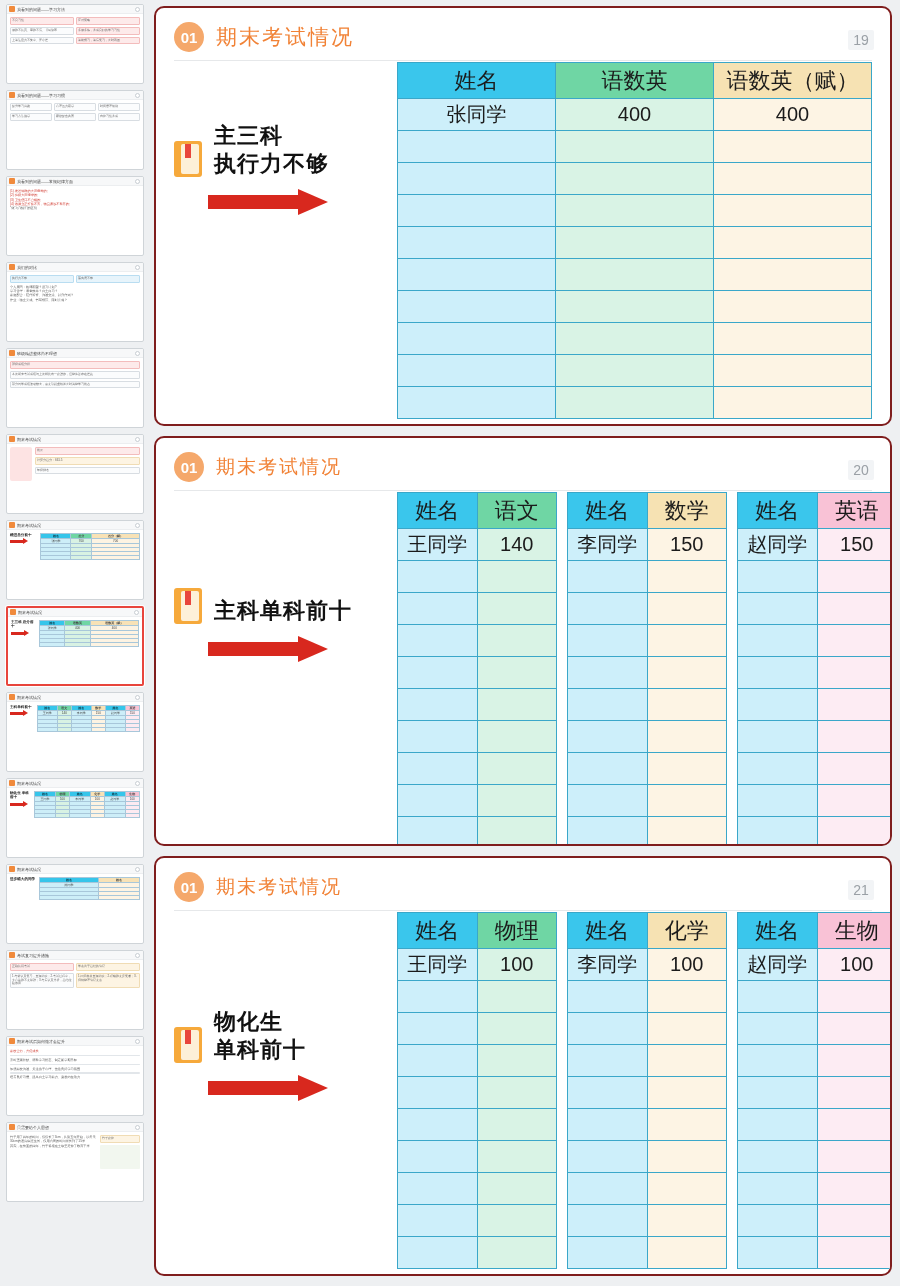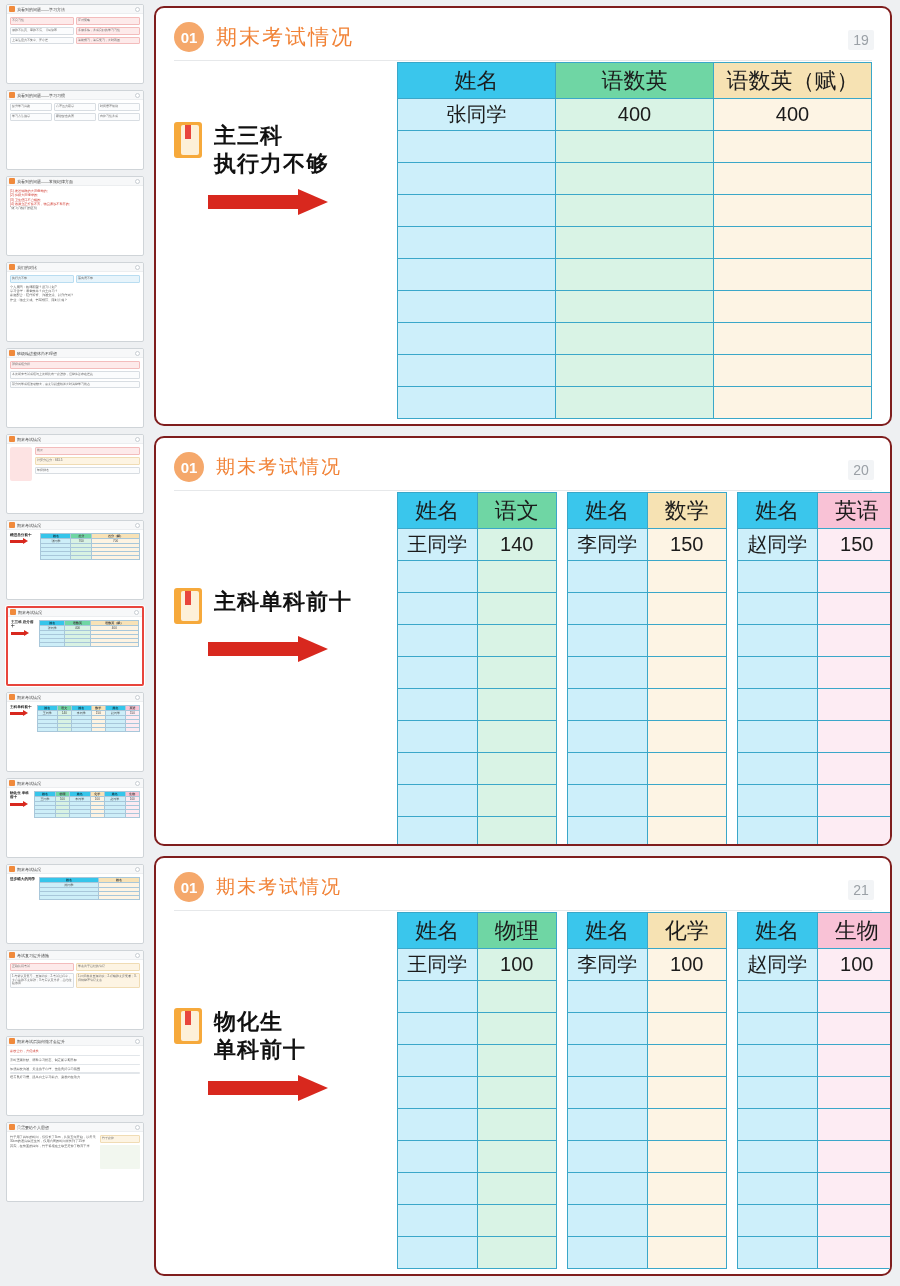--- a/index.html
+++ b/index.html
@@ -211,21 +211,21 @@
     width: 215px;
     flex: 0 0 215px;
     display: flex;
     flex-direction: column;
     justify-content: flex-start;
     padding-top: 60px;
   }
   .left-block.lower { padding-top: 96px; }
   .left-row {
     display: flex;
-    align-items: flex-start;
+    align-items: flex-end;
     gap: 12px;
   }
   
   .book-icon {
     width: 28px; height: 36px;
     flex: 0 0 28px;
     position: relative;
   }
   .book-icon .cover {
     position: absolute; inset: 0;

